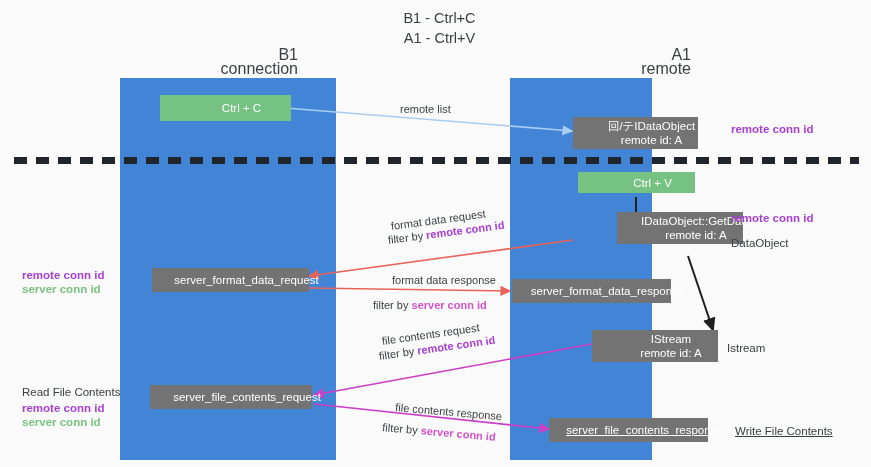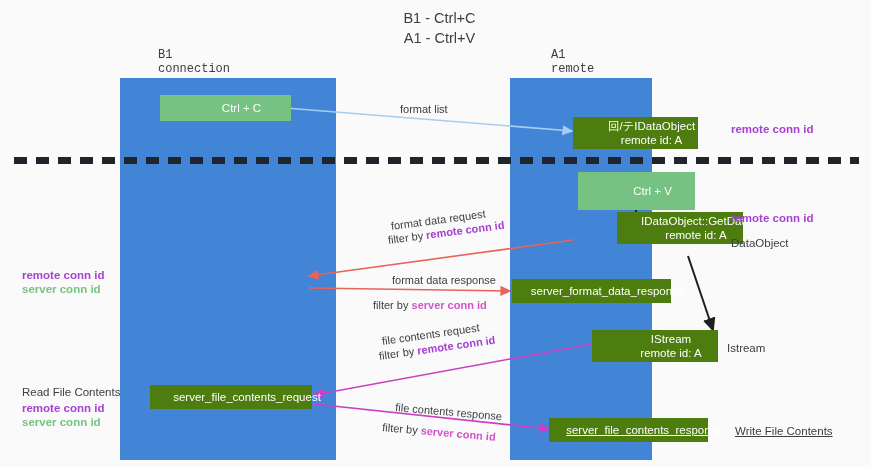--- a/index.html
+++ b/index.html
@@ -23,26 +23,25 @@
   }
   .lane {
     position: absolute;
     background: #4285d6;
   }
   .lane-b1 { left: 120px; top: 78px; width: 216px; height: 382px; }
   .lane-a1 { left: 510px; top: 78px; width: 142px; height: 382px; }
 
   .col-head {
     position: absolute;
-    text-align: left;
-    font-size: 12px;
+    text-align: right;
+    font-size: 16px;
     line-height: 14px;
     color: #3c4043;
     white-space: pre-line;
-    font-family: Liberation Mono, monospace;
   }
 
   .title {
     position: absolute;
     left: 4px; top: 8px;
     width: 871px;
     text-align: center;
     font-size: 14.5px;
     line-height: 20px;
     color: #3c4043;
@@ -56,21 +55,21 @@
     flex-direction: column;
     align-items: center;
     justify-content: center;
     text-align: center;
     color: #ffffff;
     font-size: 11.5px;
     line-height: 14px;
     white-space: pre-line;
   }
   .node.green { background: #76c283; padding-left: 32px; }
-  .node.orange { background: #4d7c0f; padding-left: 32px; }
+  .node.orange { background: #737373; padding-left: 32px; }
 
   .side-label {
     position: absolute;
     font-size: 11.5px;
     line-height: 15px;
     white-space: pre-line;
   }
   .side-label.plain { color: #3c4043; }
   .side-label.bold { font-weight: bold; }
 
@@ -146,36 +145,37 @@
     <line x1="314" y1="404" x2="549" y2="429" stroke="#cc3fc4" stroke-width="1.6" marker-end="url(#ah-mag)"></line>
   </svg>
 
   <div class="dashline"></div>
 
   <div class="node green" style="left:160px; top:95px; width:131px; height:26px;">Ctrl + C</div>
 
   <div class="node orange" style="left:573px; top:117px; width:125px; height:32px;">回/テIDataObject
 remote id: A</div>
 
-  <div class="node green" style="left:578px; top:172px; width:117px; height:38px;">Ctrl + V</div>
+  <div class="node green" style="left:578px; top:172px; width:117px; height:21px;">Ctrl + V</div>
 
   <div class="node orange" style="left:573px; top:212px; width:126px; height:32px;margin-left:44px;">IDataObject::GetData
 remote id: A</div>
 
+  <div class="node orange" style="left:152px; top:268px; width:157px; height:24px;">server_format_data_request</div>
 
   <div class="node orange" style="left:512px; top:279px; width:159px; height:24px;">server_format_data_response</div>
 
   <div class="node orange" style="left:592px; top:330px; width:126px; height:32px;">IStream
 remote id: A</div>
 
   <div class="node orange" style="left:150px; top:385px; width:162px; height:24px;text-align:center;">server_file_contents_request</div>
 
   <div class="node orange" style="left:549px; top:418px; width:159px; height:24px;text-decoration:underline;">server_file_contents_response</div>
 
-  <div class="edge-label" style="left:400px; top:102px;">format list</div>
+  <div class="edge-label" style="left:400px; top:102px;">remote list</div>
 
   <div class="edge-label" style="left:390px; top:219px; transform:rotate(-7.5deg); transform-origin:left top;">format data request</div>
   <div class="edge-label" style="left:387px; top:233px; transform:rotate(-7.5deg); transform-origin:left top;">
     <span>filter by </span><b style="color:#a83fd4;">remote conn id</b>
   </div>
 
   <div class="edge-label" style="left:392px; top:273px;text-align:center;">format data response</div>
   <div class="edge-label" style="left:373px; top:298px;">
     <span>filter by </span><b style="color:#d155c8;">server conn id</b>
   </div>

